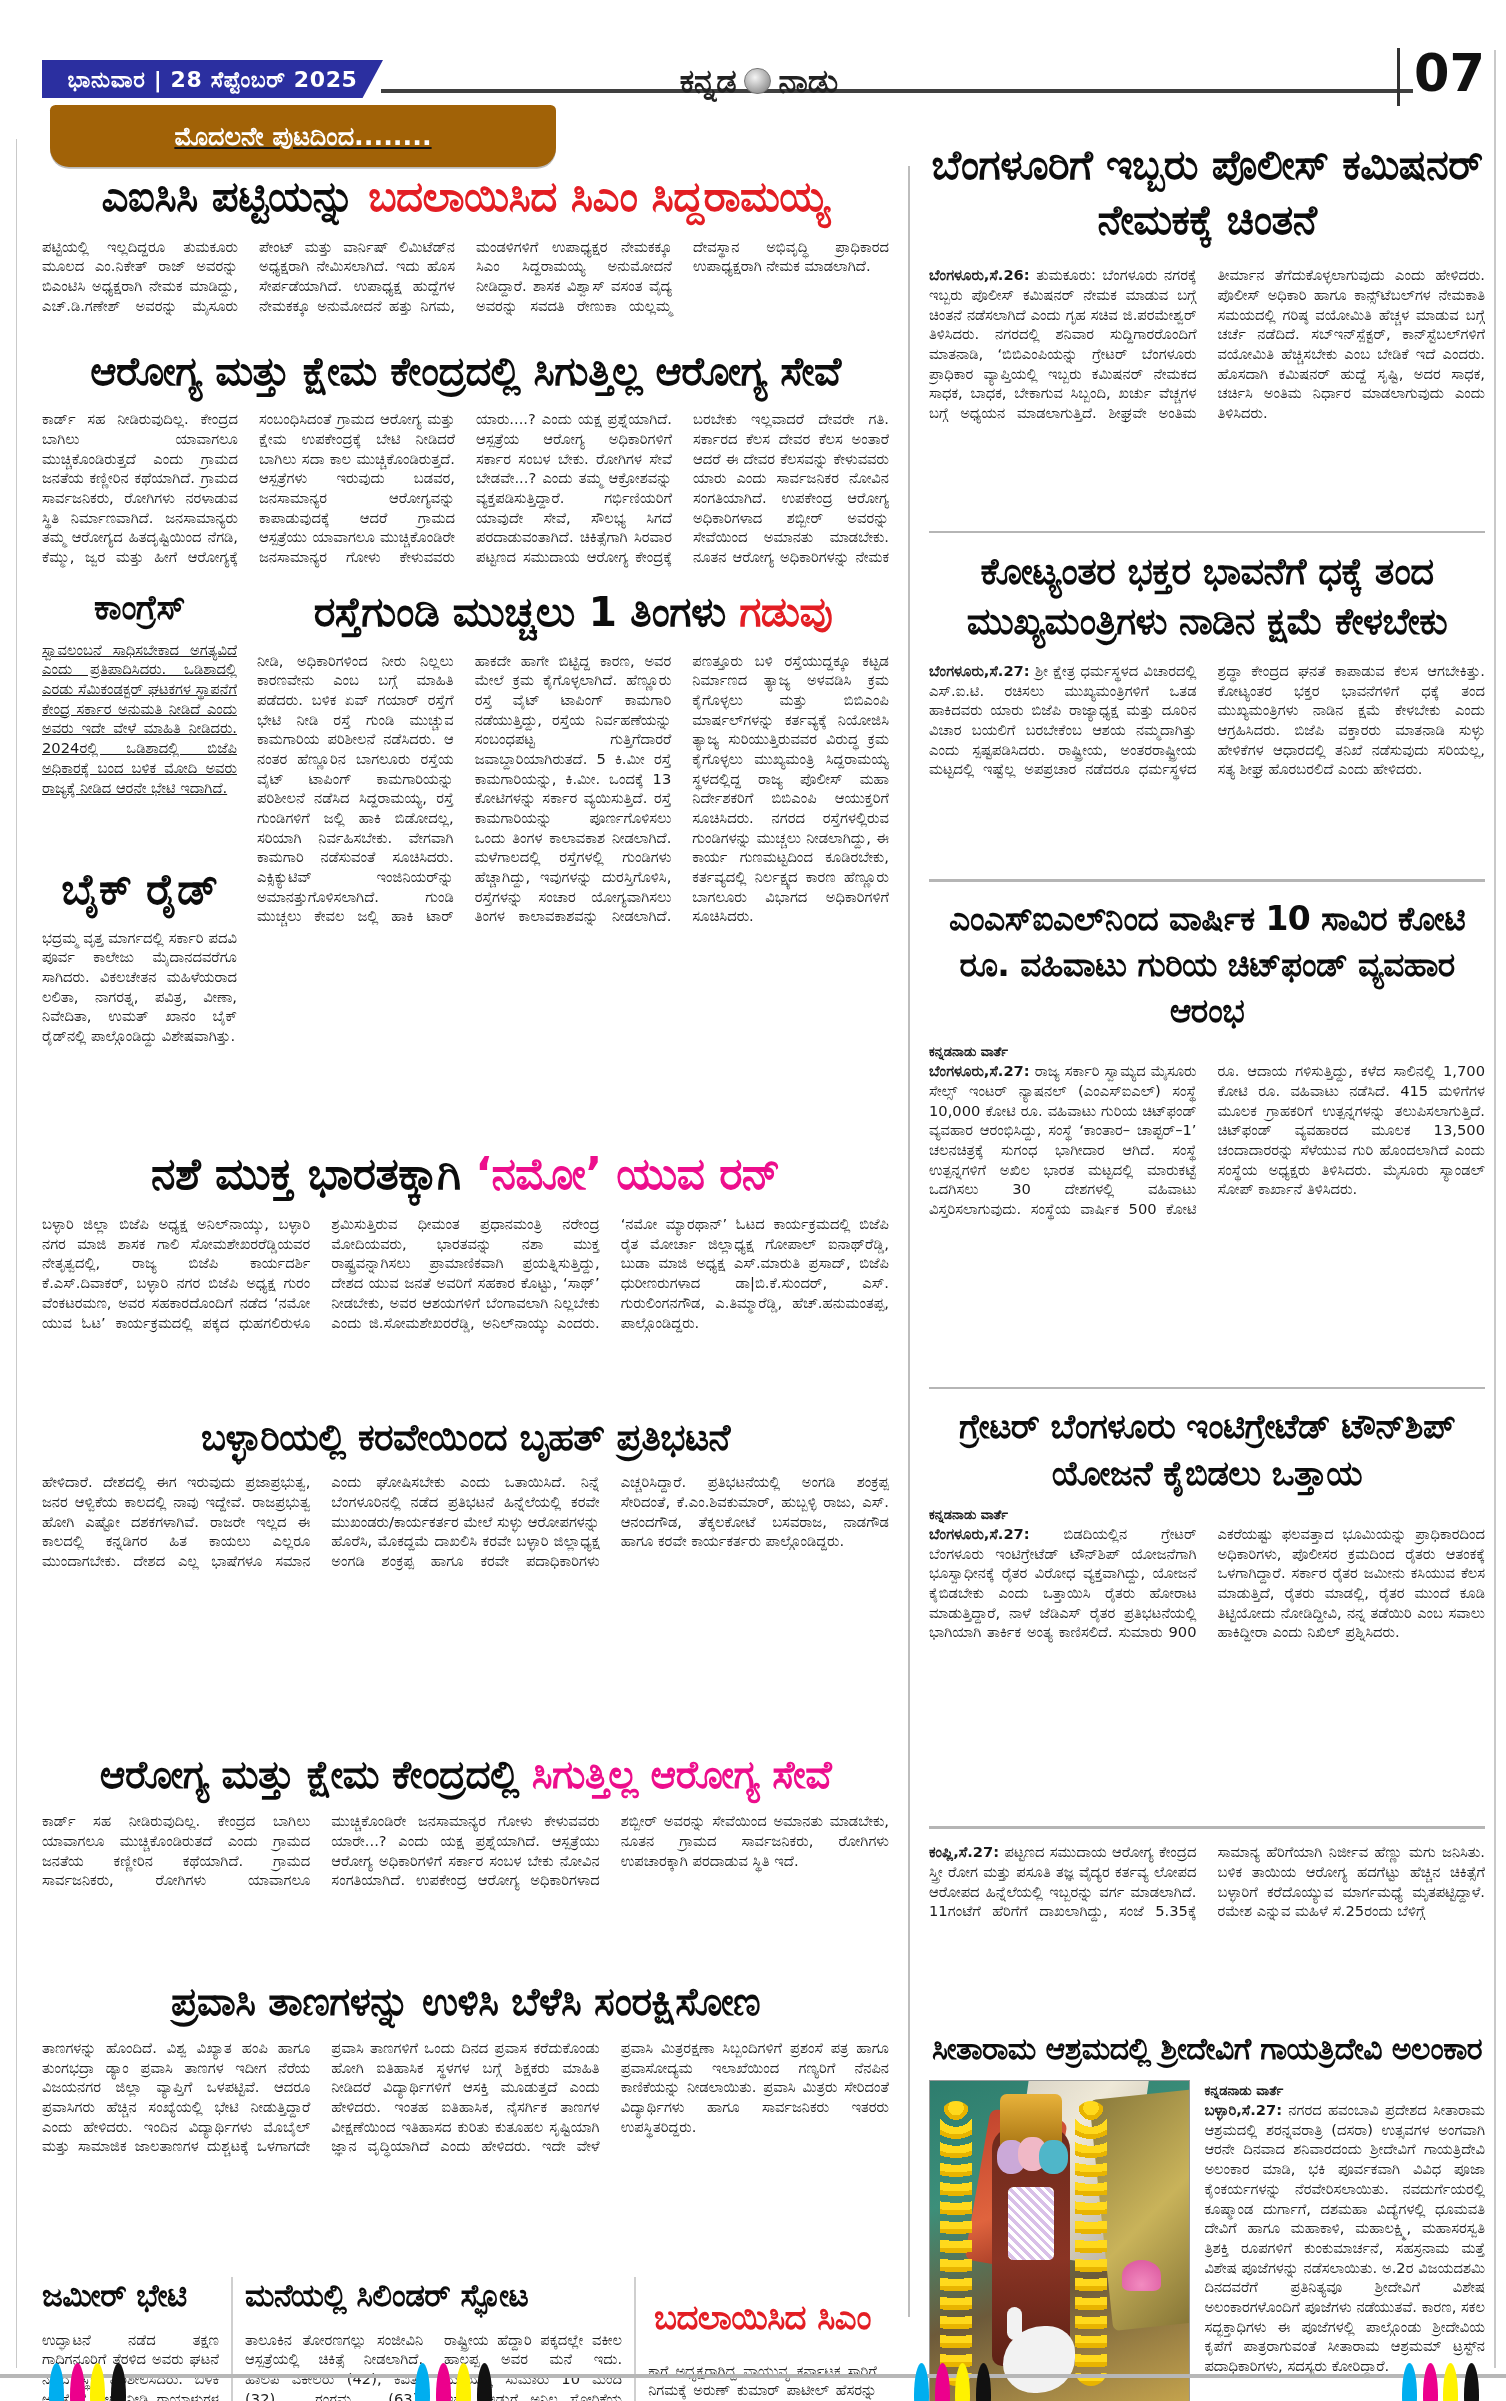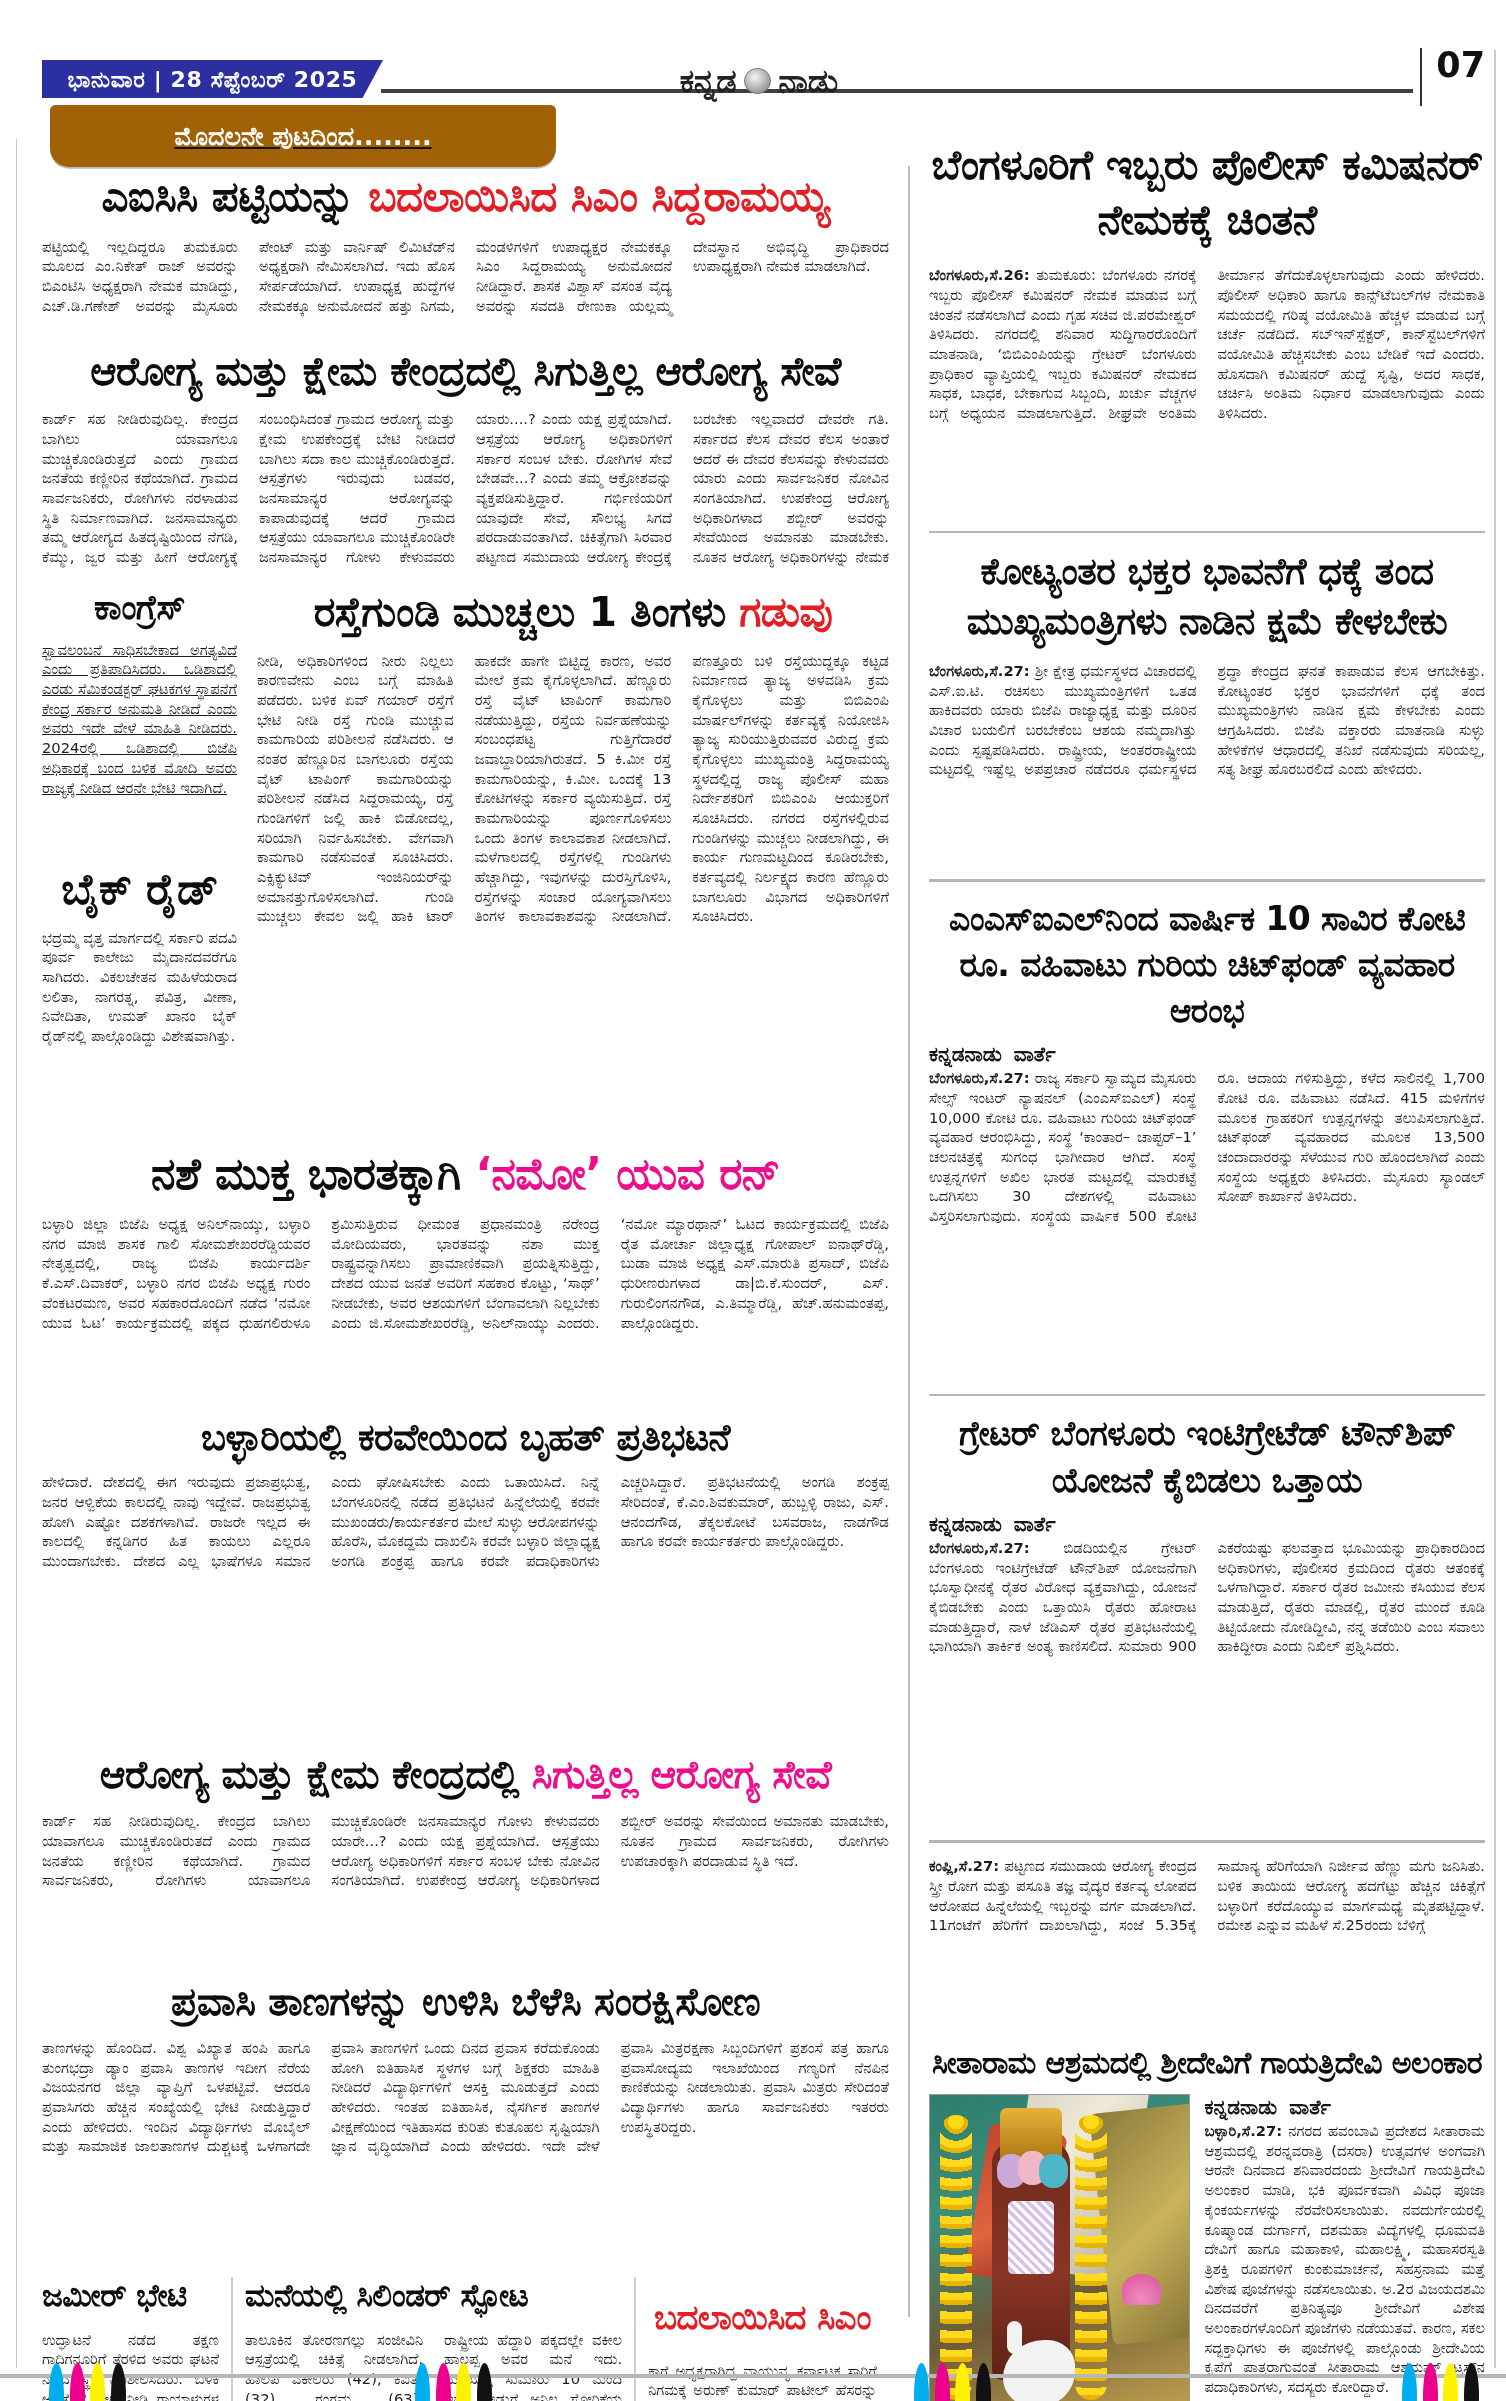--- a/index.html
+++ b/index.html
@@ -18,21 +18,21 @@
     clip-path:polygon(0 0,100% 0,94% 100%,0 100%);
     display:flex;align-items:center;justify-content:center;
   }
   .date-box span{color:#fff;font-weight:bold;font-size:22px;letter-spacing:0.6px;}
   .header-rule{position:absolute;left:381px;top:89px;width:1032px;height:3.9px;background:#3f3f3f;}
   .masthead{position:absolute;left:587px;top:62px;width:344px;display:flex;align-items:center;justify-content:center;gap:7.8px;}
   .masthead .word{font-size:32px;font-weight:bold;color:#222;text-align:right;}
   .masthead .emblem{width:24.4px;height:24.4px;border-radius:50%;background:radial-gradient(circle at 40% 35%,#f4f4f4,#9b9b9b 70%,#6f6f6f);border:1.1px solid #777;}
   .pageno-wrap{position:absolute;right:22px;top:48px;height:61px;display:flex;align-items:flex-start;}
   .pageno-bar{width:2.2px;height:58px;background:#333;margin-right:14.4px;}
-  .pageno{font-size:35px;font-weight:bold;color:#111;line-height:1;text-align:right;}
+  .pageno{font-size:51px;font-weight:bold;color:#111;line-height:1;text-align:right;}
   .fpp-box{
     position:absolute;left:50px;top:105px;width:506px;height:62px;background:#a16207;
     border-radius:5.5px 5.5px 19px 19px;display:flex;align-items:center;justify-content:center;
     box-shadow:0 1.7px 0 #bbb;
     text-decoration:underline;
   }
   .fpp-box span{color:#fff;font-weight:bold;font-size:25.5px;}
 
   
   .main{position:absolute;left:42px;top:171px;width:1443px;}
@@ -42,21 +42,21 @@
 
   .hl{font-weight:bold;text-align:center;line-height:1.22;color:#0d0d0d;letter-spacing:-0.6px;}
   .hl .red{color:#e31e24;}
   .hl .pink{color:#ed0e8c;}
   .body{
     font-size:14.7px;line-height:1.34;text-align:justify;color:#1c1c1c;
     column-gap:21px;overflow:hidden;word-break:break-word;
   }
   .cols4{column-count:4;} .cols3{column-count:3;} .cols2{column-count:2;} .cols1{column-count:1;}
   .dl{font-weight:bold;}
-  .byline{font-weight:bold;font-size:20px;margin:3.3px 0 1.1px 0;font-family:Liberation Mono, monospace;}
+  .byline{font-weight:bold;font-size:13px;margin:3.3px 0 1.1px 0;}
   .hsep{height:2.8px;background:#b5b5b5;margin:14.4px 0 13.3px 0;}
 
   .bottom-row{display:flex;margin-top:24.4px;gap:0;}
   .bottom-cell{padding:0 12.2px;}
   .bottom-cell:first-child{padding-left:0;}
   .bcell-divider{width:1.7px;background:#cfcfcf;}
 
   
   .photo{
     position:relative;width:259px;height:332px;overflow:hidden;border:0.6px solid #999;flex:none;

